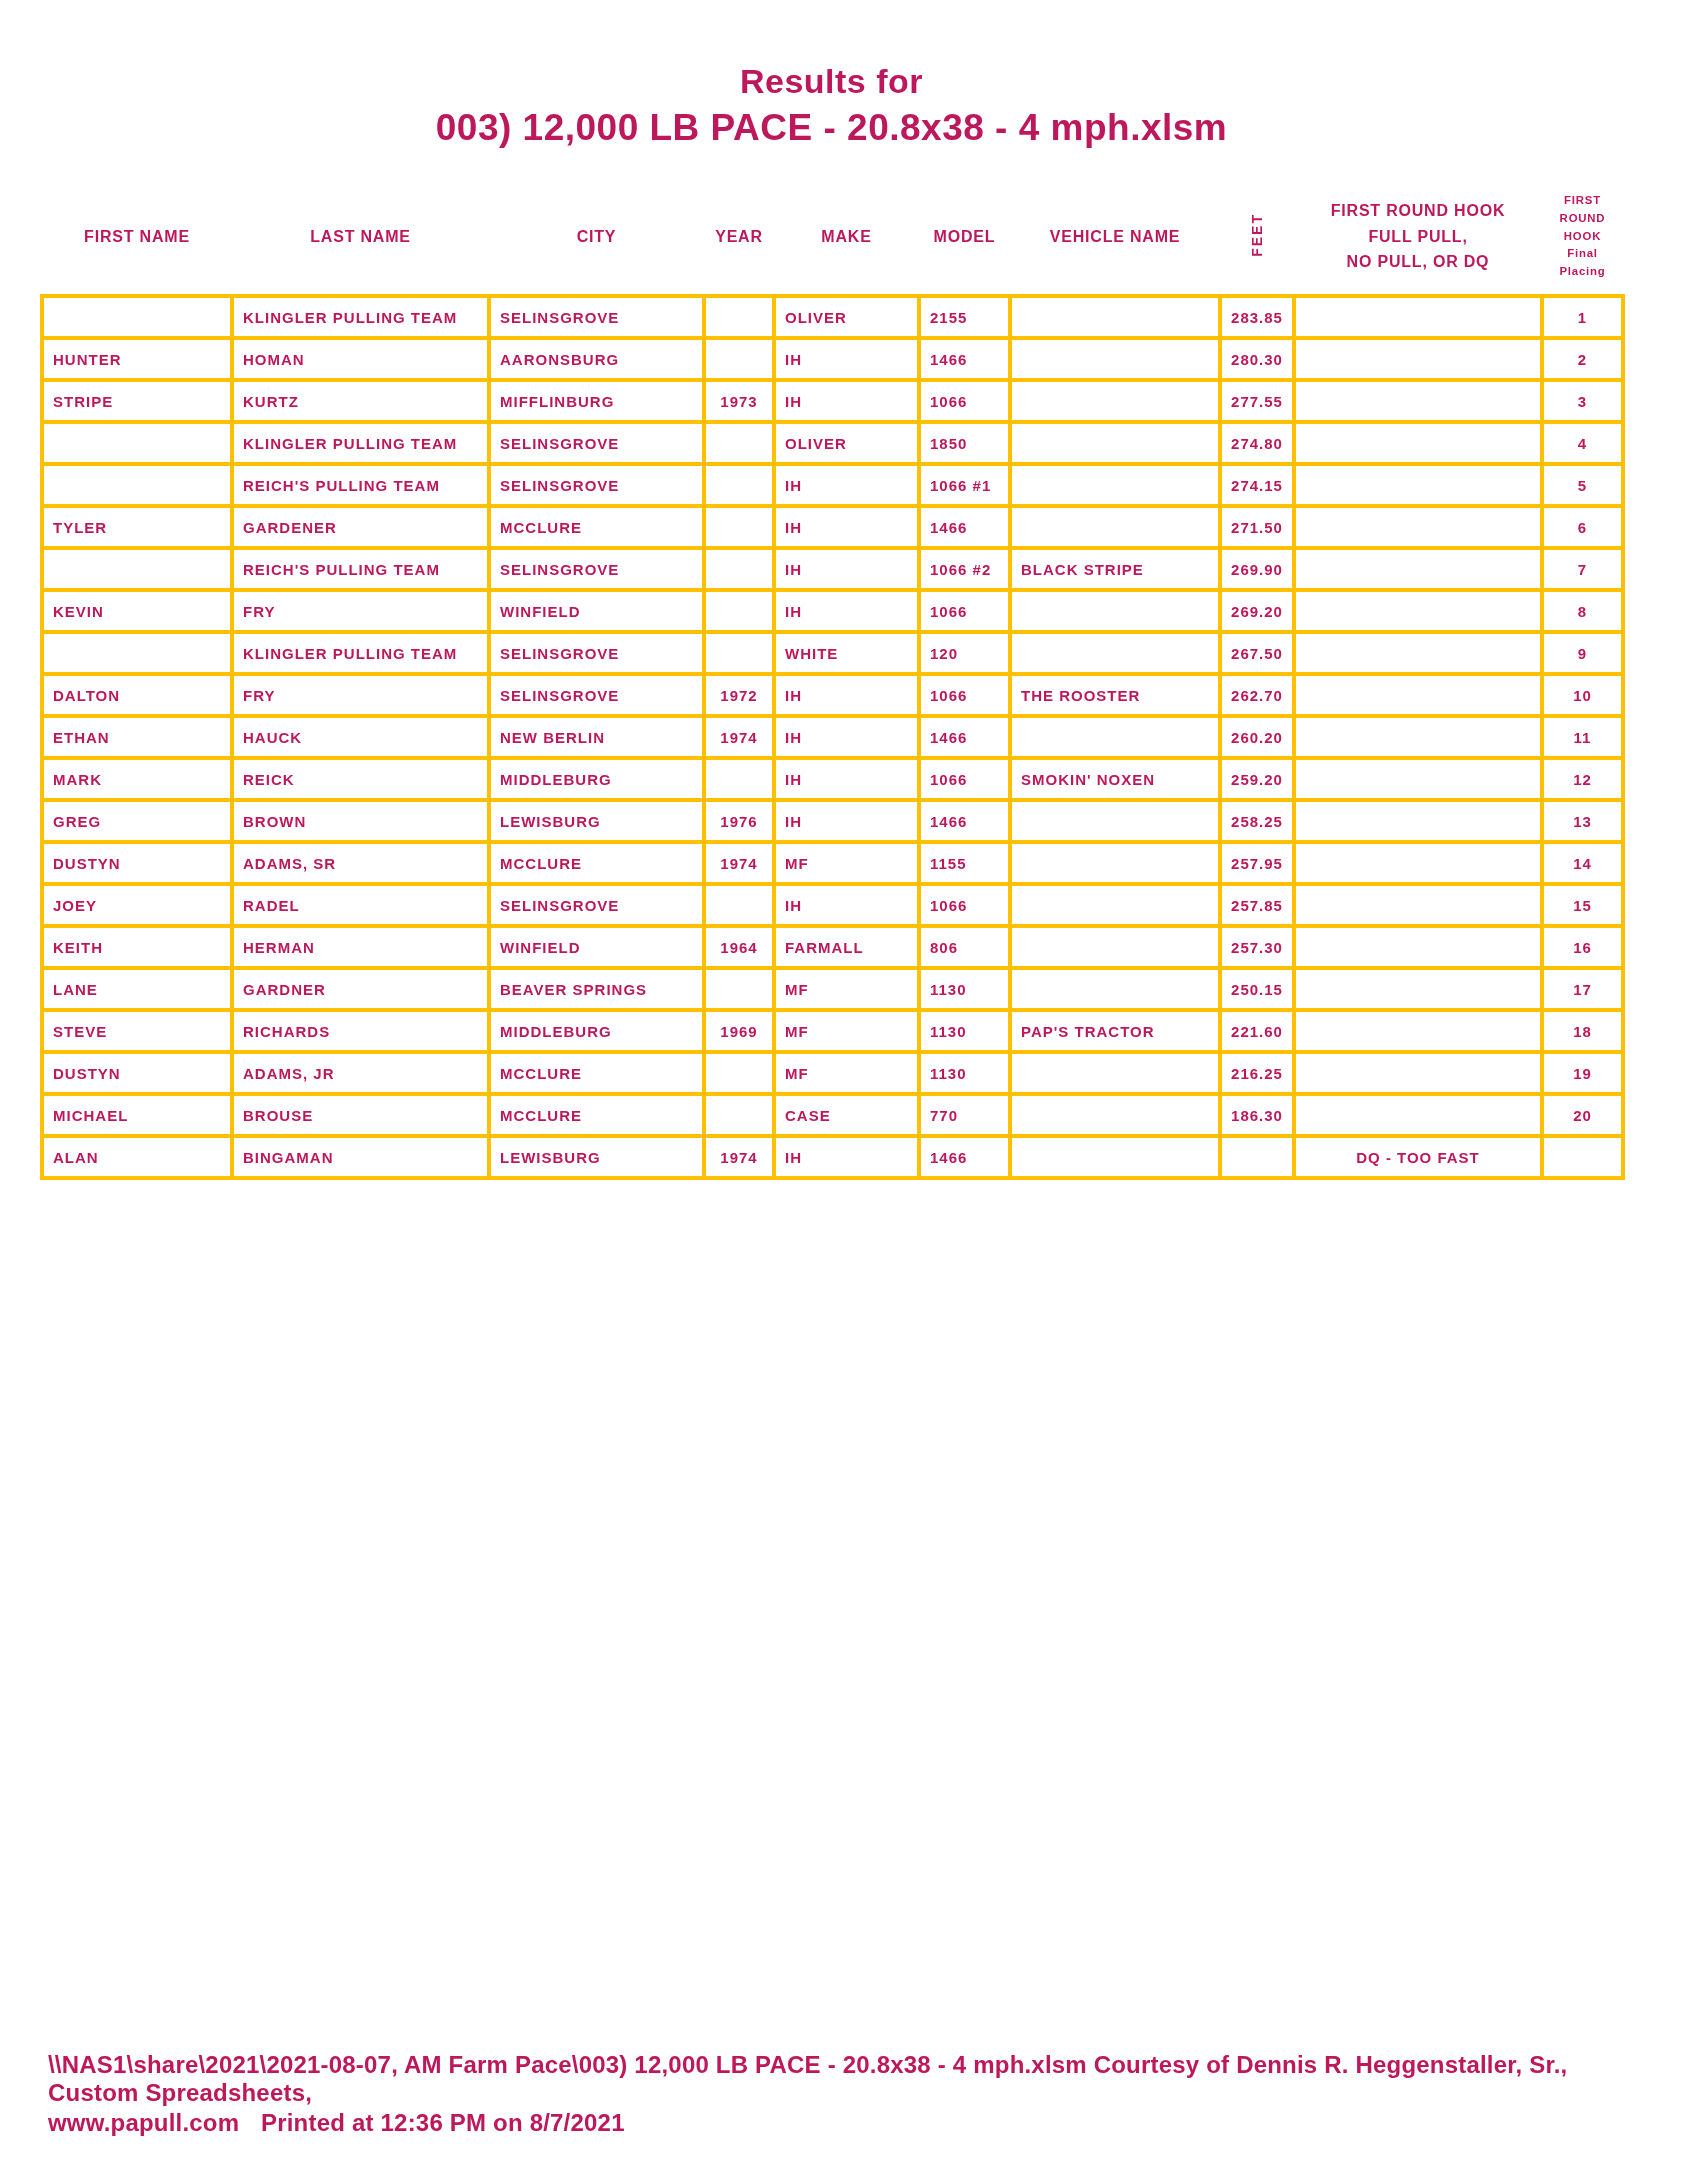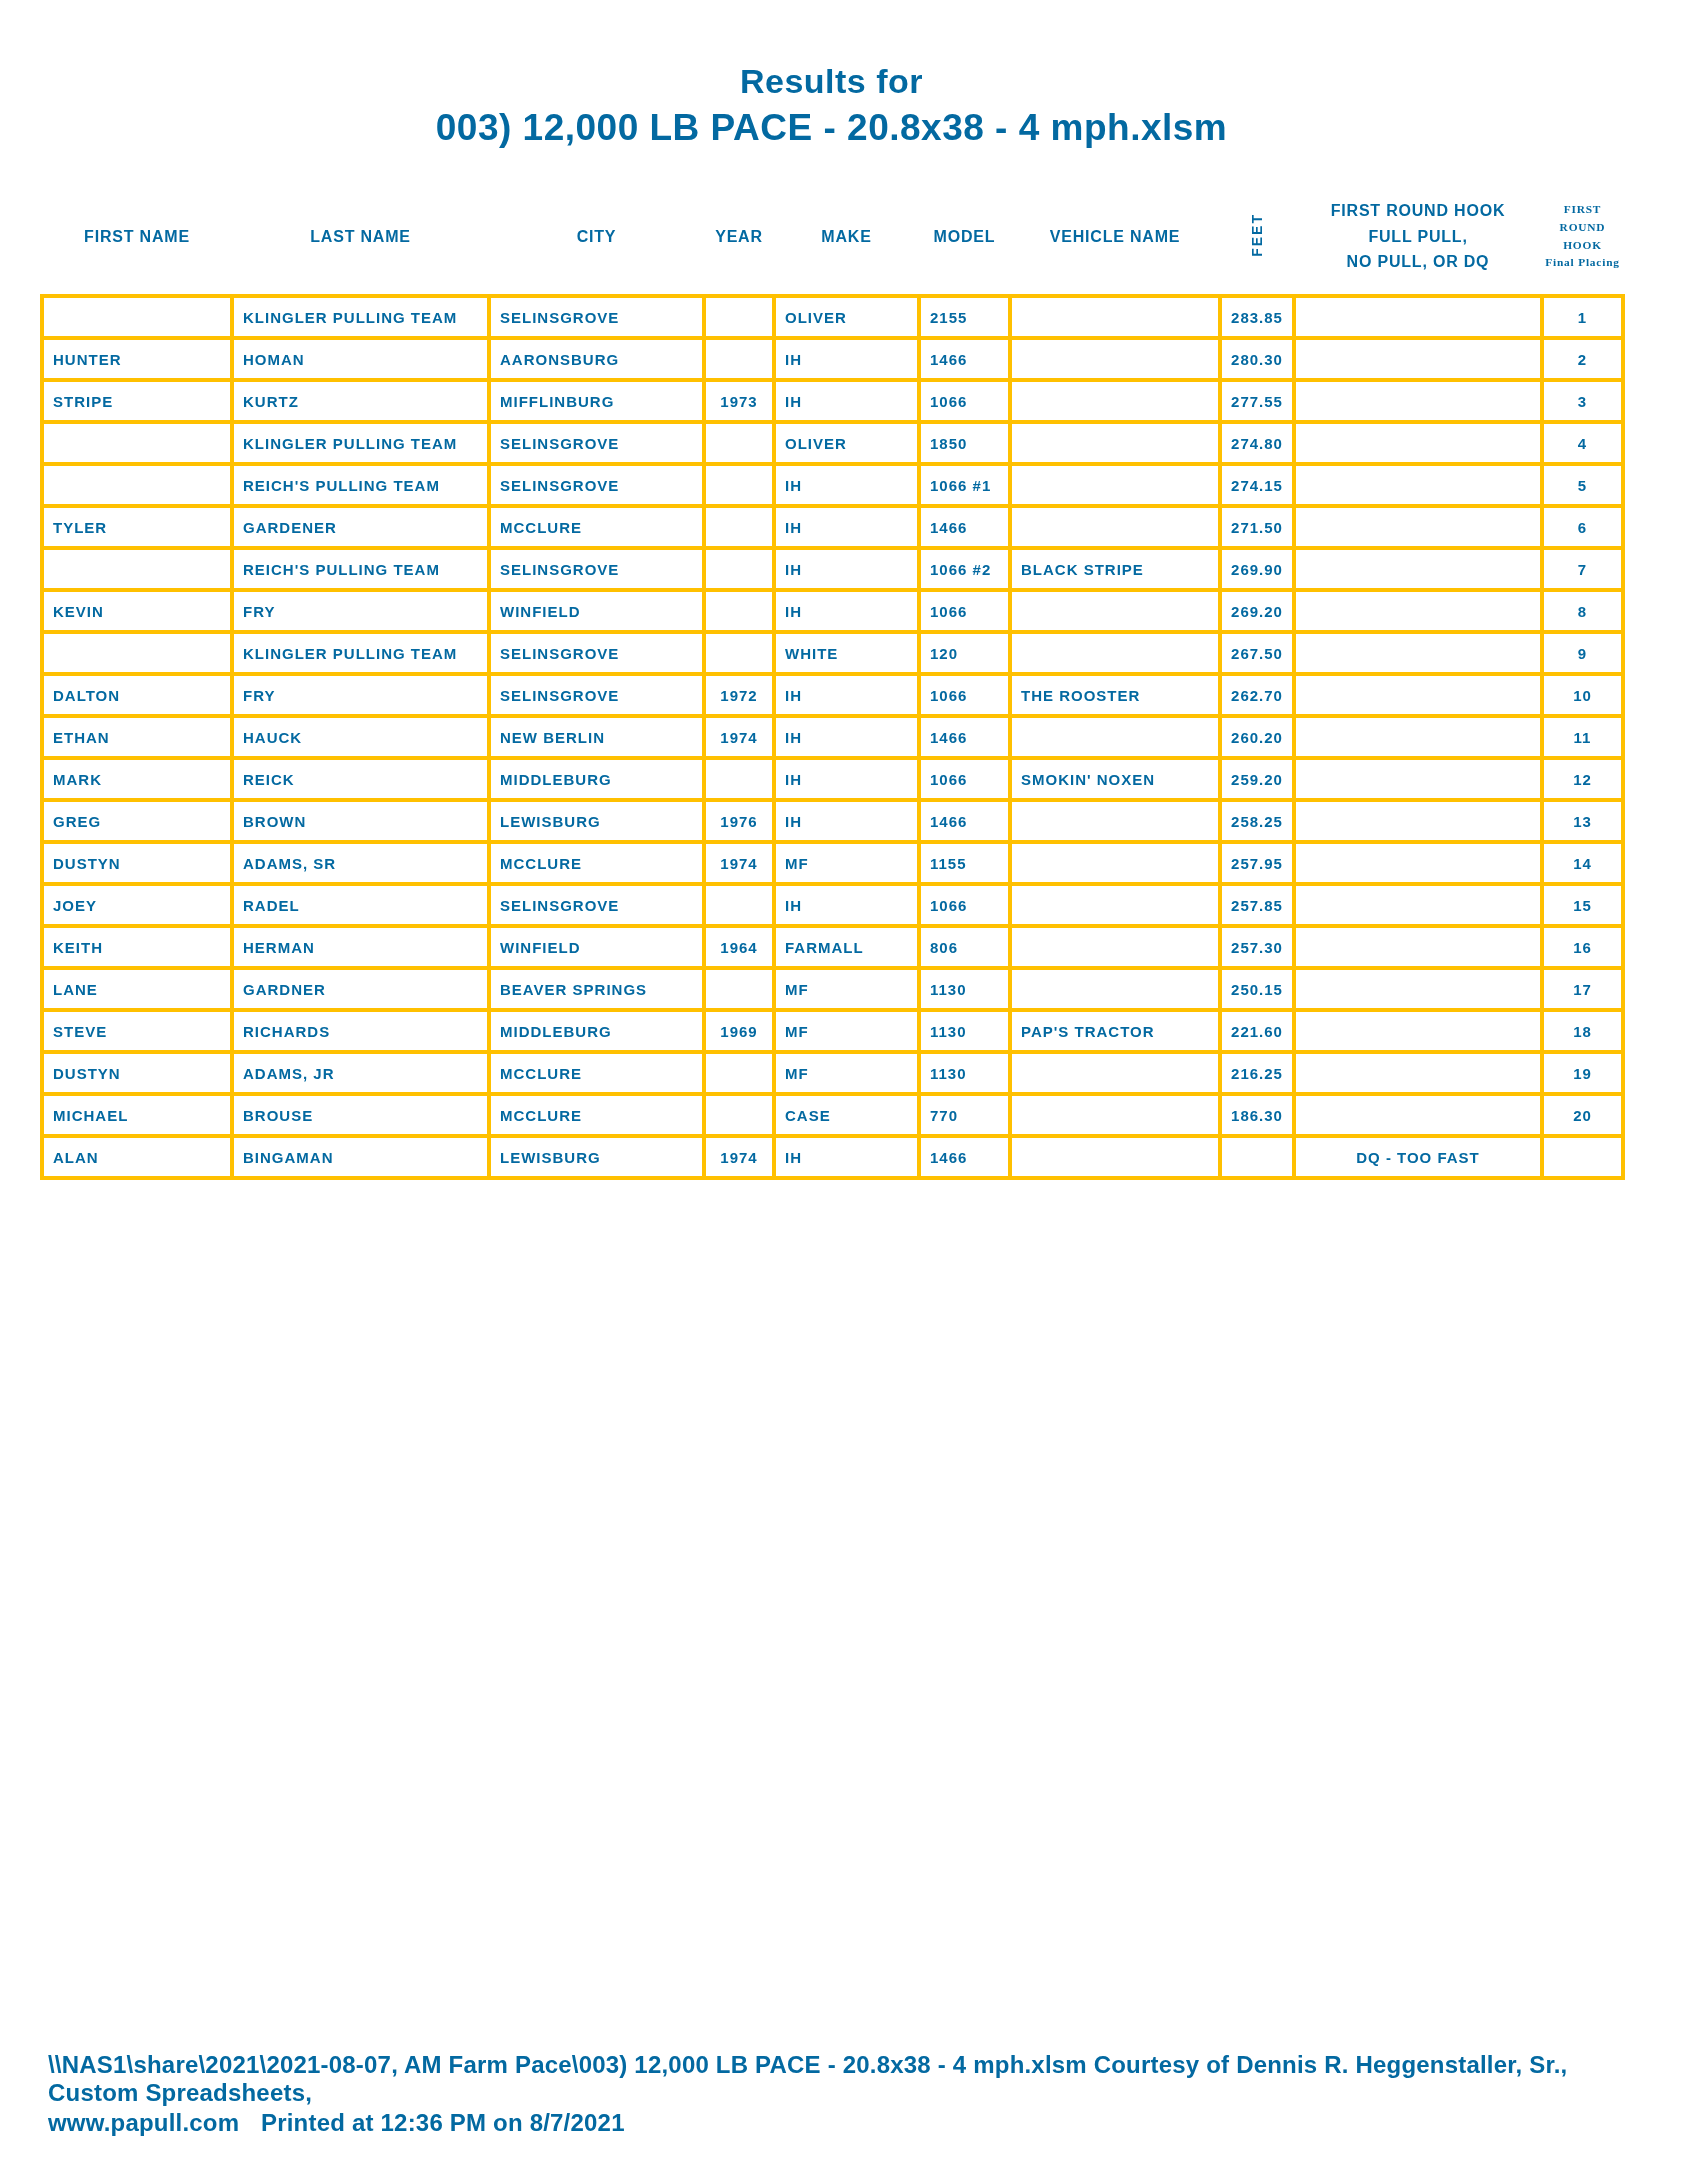--- a/index.html
+++ b/index.html
@@ -3,21 +3,21 @@
 <meta charset="utf-8">
 <style>
   html, body { margin: 0; padding: 0; background: #ffffff; }
   .page {
     position: relative;
     width: 1683px;
     height: 2178px;
     background: #ffffff;
     font-family: "Liberation Sans", sans-serif;
     font-weight: bold;
-    color: #0369a1;
+    color: #be185d;
     overflow: hidden;
   }
   .titles { padding-top: 63px; text-align: center; width: 1663px; }
   .title-line1 { font-size: 34px; line-height: 1.1; letter-spacing: 0.5px; }
   .title-line2 { font-size: 37px; line-height: 1.1; margin-top: 8px; letter-spacing: 0.5px; }
 
   table.results {
     margin-left: 40px;
     margin-top: 38px;
     border-collapse: collapse;
@@ -35,21 +35,21 @@
     font-weight: bold;
   }
   th .feet-rot {
     display: inline-block;
     writing-mode: vertical-rl;
     transform: rotate(180deg);
     font-size: 14px;
     letter-spacing: 2px;
   }
   th.hook-th { font-size: 16px; line-height: 1.6; }
-  th.placing-th { font-size: 11.4px; line-height: 1.55; font-family: Liberation Serif, serif; }
+  th.placing-th { font-size: 11.4px; line-height: 1.55; }
 
   tbody td {
     border: 4px solid #FFC000;
     height: 38px;
     padding: 0 9px;
     font-size: 15px;
     letter-spacing: 1px;
     text-align: left;
     vertical-align: middle;
     white-space: nowrap;

